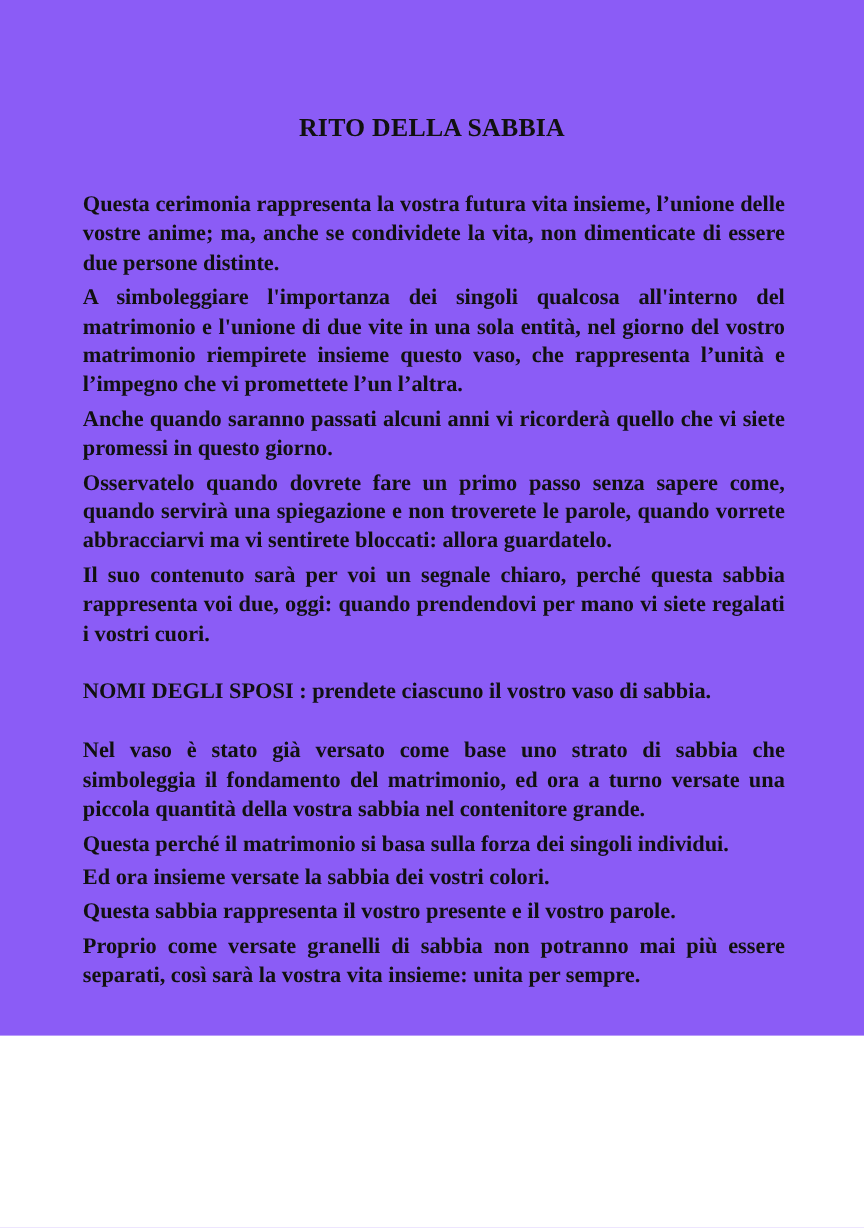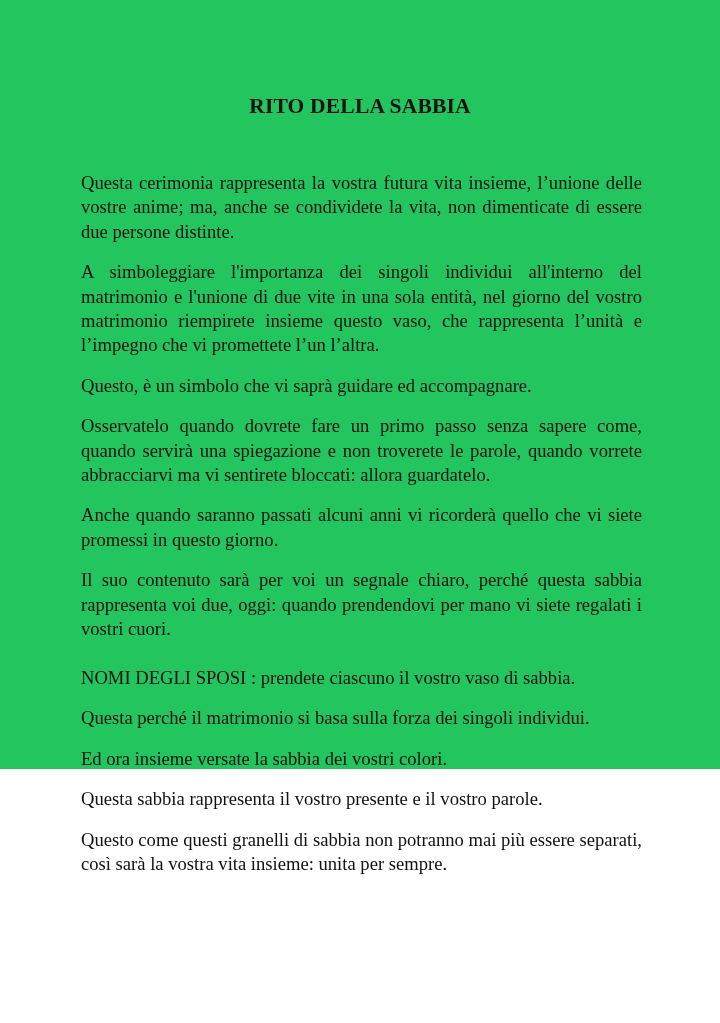--- a/index.html
+++ b/index.html
@@ -10,77 +10,80 @@
   body {
     width: 720px;
     height: 1023px;
     overflow: hidden;
     font-family: "Liberation Serif", "DejaVu Serif", serif;
     color: #0a0a0a;
   }
   .page {
     position: relative;
     width: 720px;
-    height: 769px;
-    background: #22c55e;
+    height: 863px;
+    background: #8b5cf6;
     box-sizing: border-box;
   }
   .doc-title {
     position: absolute;
     top: 80px;
     left: 0;
     width: 720px;
     text-align: center;
     font-size: 21.5px;
     font-weight: bold;
     letter-spacing: 0.2px;
     color: #111111;
   }
   .body-block {
     position: absolute;
     top: 155px;
     left: 65px;
     width: 593px;
   }
   .para {
-    margin: 16px;
+    margin: 4px;
     text-align: justify;
     text-justify: inter-word;
     font-size: 18.6px;
     line-height: 24.4px;
     color: #111111;
     hyphens: none;
+    font-weight: bold;
   }
   .para.spaced {
     margin-top: 24.4px;
   }
 </style>
 </head>
 <body>
 
 <div class="page">
 
   <h1 class="doc-title">RITO DELLA SABBIA</h1>
 
   <div class="body-block">
     <div>
       <p class="para">Questa cerimonia rappresenta la vostra futura vita insieme, l’unione delle vostre anime; ma, anche se condividete la vita, non  dimenticate di essere due persone distinte.</p>
-      <p class="para">A simboleggiare l'importanza dei singoli individui all'interno del matrimonio e l'unione di due vite in una sola entità, nel giorno del vostro matrimonio riempirete insieme questo vaso, che rappresenta l’unità e l’impegno che vi promettete l’un l’altra.</p>
-      <p class="para">Questo, è un simbolo che vi saprà guidare ed accompagnare.</p>
+      <p class="para">A simboleggiare l'importanza dei singoli qualcosa all'interno del matrimonio e l'unione di due vite in una sola entità, nel giorno del vostro matrimonio riempirete insieme questo vaso, che rappresenta l’unità e l’impegno che vi promettete l’un l’altra.</p>
+      <p class="para">Anche quando saranno passati alcuni anni vi ricorderà quello che vi siete promessi in questo giorno.</p>
       <p class="para">Osservatelo quando dovrete fare un primo passo senza sapere come, quando servirà una spiegazione e non troverete le parole, quando vorrete abbracciarvi ma vi sentirete bloccati: allora guardatelo.</p>
-      <p class="para">Anche quando saranno passati alcuni anni vi ricorderà quello che vi siete promessi in questo giorno.</p>
       <p class="para">Il suo contenuto sarà per voi un segnale chiaro, perché questa sabbia rappresenta voi due, oggi: quando prendendovi per mano vi siete regalati i vostri cuori.</p>
     </div>
 
     <div>
       <p class="para spaced">NOMI DEGLI SPOSI : prendete ciascuno il vostro vaso di sabbia.</p>
     </div>
 
+    <div>
+      <p class="para spaced">Nel vaso è stato già versato come base uno strato di sabbia che simboleggia il fondamento del matrimonio, ed ora a turno versate una piccola quantità della vostra sabbia nel contenitore grande.</p>
+    </div>
 
     <div>
       <p class="para">Questa perché il matrimonio si basa sulla forza dei singoli individui.</p>
       <p class="para">Ed ora insieme versate la sabbia dei vostri colori.</p>
       <p class="para">Questa sabbia rappresenta il vostro presente e il vostro parole.</p>
-      <p class="para">Questo come questi granelli di sabbia non potranno mai più essere separati, così sarà la vostra vita insieme: unita per sempre.</p>
+      <p class="para">Proprio come versate granelli di sabbia non potranno mai più essere separati, così sarà la vostra vita insieme: unita per sempre.</p>
     </div>
   </div>
 
 </div>
 
 </body></html>

